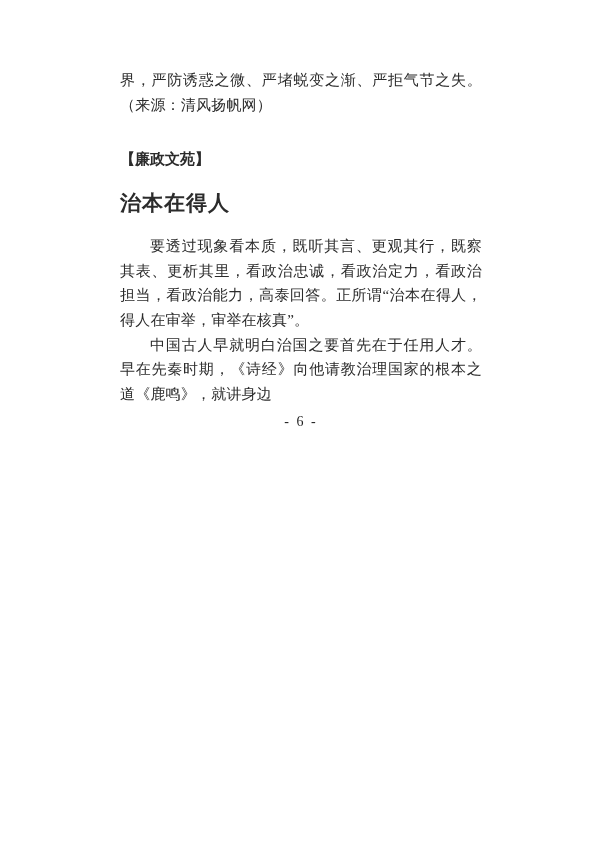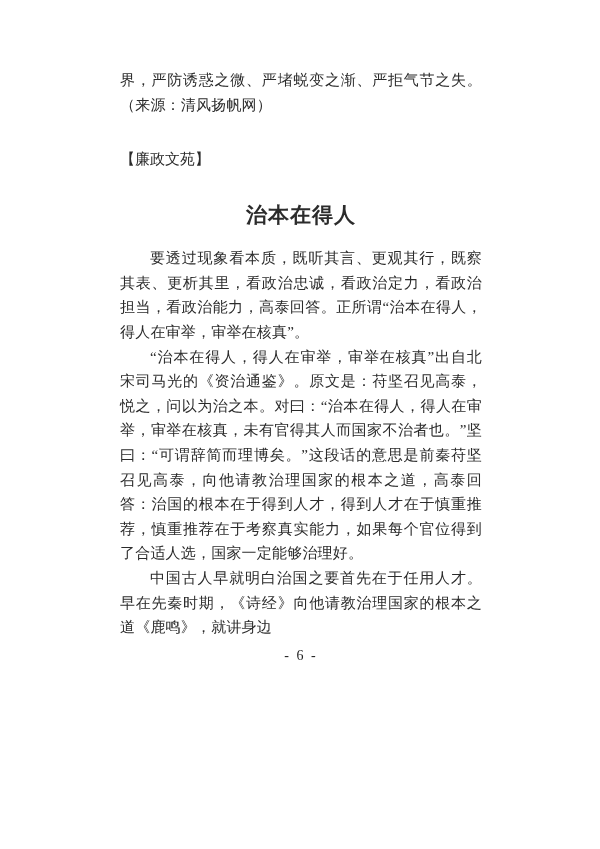--- a/index.html
+++ b/index.html
@@ -27,29 +27,29 @@
     text-justify: inter-ideograph;
     letter-spacing: 0.2px;
   }
   .indent {
     text-indent: 2em;
   }
   .section-header {
     margin: 30px 0 0 0;
     font-size: 15px;
     line-height: 25px;
-    font-weight: normal;
+    font-weight: bold;
     text-align: left;
   }
   .article-title {
-    margin: 28px 0 16px 0;
+    margin: 16px 0 16px 0;
     font-size: 21px;
     line-height: 30px;
     font-weight: bold;
-    text-align: center;
+    text-align: left;
     letter-spacing: 1px;
   }
   .page-footer {
     margin-top: 6px;
     text-align: center;
   }
   .page-number {
     font-size: 14px;
     line-height: 18px;
     color: #1f1f1f;
@@ -63,21 +63,20 @@
 
   <p class="body-text">界，严防诱惑之微、严堵蜕变之渐、严拒气节之失。（来源：清风扬帆网）</p>
 
   <p class="section-header">【廉政文苑】</p>
 
   <h1 class="article-title">治本在得人</h1>
 
   <p class="body-text indent">要透过现象看本质，既听其言、更观其行，既察其表、更析其里，看政治忠诚，看政治定力，看政治担当，看政治能力，高泰回答。正所谓“治本在得人，得人在审举，审举在核真”。</p>
 
 
-  <p class="body-text indent">“治本在得人，得人在审举，审举在核真”出自北宋司马光的《资治通鉴》。原文是：苻坚召见高泰，悦之，问以为治之本。对曰：“治本在得人，得人在审举，审举在核真，未有官得其人而国家不治者也。”坚曰：“可谓辞简而理博矣。”这段话的意思是前秦苻坚召见高泰，向他请教治理国家的根本之道，高泰回答：治国的根本在于得到人才，得到人才在于慎重推荐，慎重推荐在于考察真实能力，如果每个官位得到了合适人选，国家一定能够治理好。</p>
 
 
   <p class="body-text indent">中国古人早就明白治国之要首先在于任用人才。早在先秦时期，《诗经》向他请教治理国家的根本之道《鹿鸣》，就讲身边</p>
 
   <div class="page-footer">
     <span class="page-number">- 6 -</span>
   </div>
 
 </div>
 

